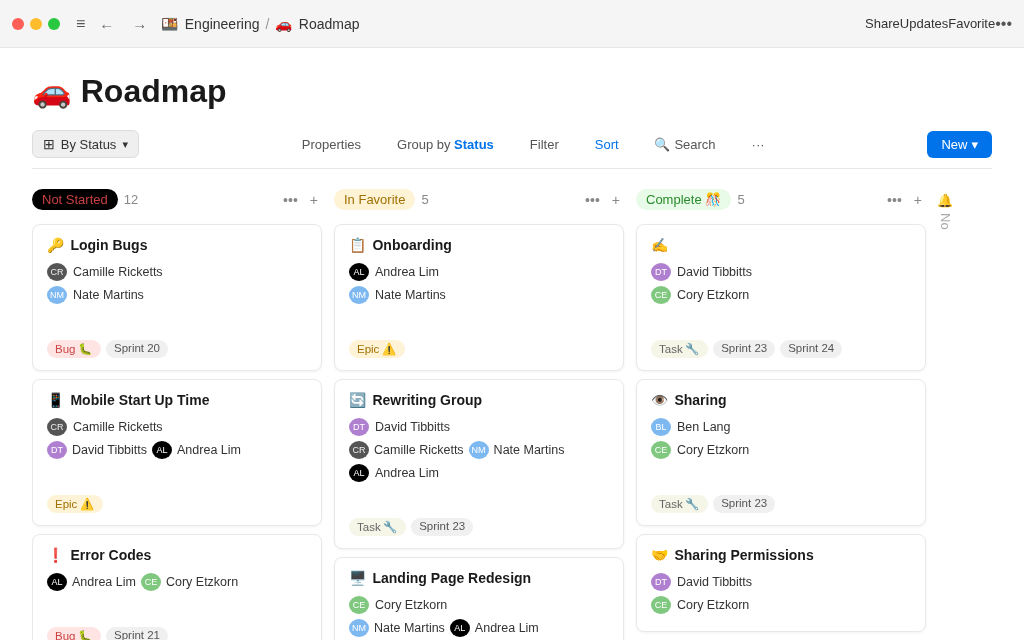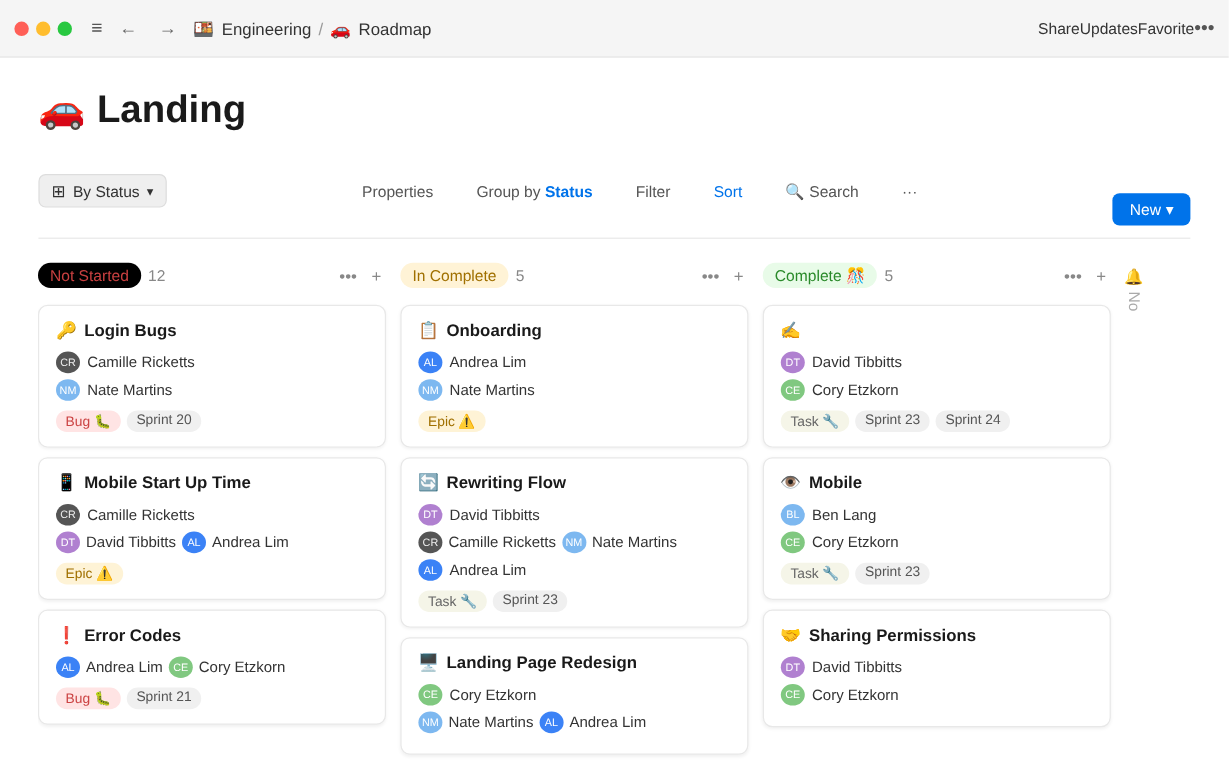--- a/index.html
+++ b/index.html
@@ -126,21 +126,20 @@
       display: flex;
       align-items: flex-end;
       gap: 20px;
       flex: 1;
       justify-content: center;
     }
     .toolbar-right {
       display: flex;
       align-items: center;
       gap: 6px;
-      margin-top: 31px;
     }
     .toolbar-btn {
       background: none;
       border: none;
       cursor: pointer;
       padding: 5px 8px;
       border-radius: 5px;
       font-size: 13px;
       color: #555;
     }
@@ -252,35 +251,36 @@
       background: #c0c0c0;
       display: inline-flex;
       align-items: center;
       justify-content: center;
       font-size: 9px;
       color: #555;
       flex-shrink: 0;
     }
     .avatar-dark { background: #555; color: #eee; }
     .avatar-blue { background: #7db8f0; color: #fff; }
-    .avatar-orange { background: #3b82f6; color: #fff; }
+    .avatar-orange { background: #000000; color: #fff; }
     .avatar-green { background: #80c880; color: #fff; }
     .avatar-purple { background: #b080d0; color: #fff; }
 
     .card-tags {
       display: flex;
       flex-wrap: wrap;
       gap: 5px;
       margin-top: 8px;
     }
     .tag {
       padding: 2px 8px;
       border-radius: 10px;
       font-size: 11.5px;
       font-weight: 500;
+      margin-top: 28px;
     }
     .tag-bug { background: #ffe4e4; color: #c44; }
     .tag-epic { background: #fef3d6; color: #a07000; }
     .tag-task { background: #f5f5e8; color: #666; }
     .tag-sprint { background: #f0f0f0; color: #555; }
 
     .person-row-multi {
       display: flex;
       align-items: center;
       gap: 5px;
@@ -332,21 +332,21 @@
   <div class="titlebar-right">
     <button class="titlebar-action">Share</button>
     <button class="titlebar-action">Updates</button>
     <button class="titlebar-action">Favorite</button>
     <button class="titlebar-dots">•••</button>
   </div>
 </div>
 
 <div class="page">
   <div class="page-title">
-    <span>🚗 Landing</span>
+    <span>🚗 Roadmap</span>
   </div>
 
   <div class="toolbar">
     <button class="toolbar-left">
       <span style="font-size:14px;">⊞</span>
       <span>By Status</span>
       <span style="font-size:11px;">▾</span>
     </button>
     <div class="toolbar-center">
       <button class="toolbar-btn">Properties</button>
@@ -433,21 +433,21 @@
         </div>
         <div class="card-tags">
           <span class="tag tag-bug">Bug 🐛</span>
           <span class="tag tag-sprint">Sprint 21</span>
         </div>
       </div>
     </div>
 
     <div class="column">
       <div class="column-header">
-        <span class="col-title-badge badge-in-progress">In Complete</span>
+        <span class="col-title-badge badge-in-progress">In Favorite</span>
         <span class="col-count">5</span>
         <div class="col-actions">
           <button class="col-action-btn">•••</button>
           <button class="col-action-btn">+</button>
         </div>
       </div>
 
       <div class="card">
         <div class="card-title">
           <span>📋</span>
@@ -462,21 +462,21 @@
           <span>Nate Martins</span>
         </div>
         <div class="card-tags">
           <span class="tag tag-epic">Epic ⚠️</span>
         </div>
       </div>
 
       <div class="card">
         <div class="card-title">
           <span>🔄</span>
-          <span>Rewriting Flow</span>
+          <span>Rewriting Group</span>
         </div>
         <div class="card-person">
           <span class="avatar avatar-purple">DT</span>
           <span>David Tibbitts</span>
         </div>
         <div class="person-row-multi">
           <span class="avatar avatar-dark">CR</span>
           <span>Camille Ricketts</span>
           <span class="avatar avatar-blue">NM</span>
           <span>Nate Martins</span>
@@ -534,21 +534,21 @@
         <div class="card-tags">
           <span class="tag tag-task">Task 🔧</span>
           <span class="tag tag-sprint">Sprint 23</span>
           <span class="tag tag-sprint">Sprint 24</span>
         </div>
       </div>
 
       <div class="card">
         <div class="card-title">
           <span>👁️</span>
-          <span>Mobile</span>
+          <span>Sharing</span>
         </div>
         <div class="card-person">
           <span class="avatar avatar-blue">BL</span>
           <span>Ben Lang</span>
         </div>
         <div class="card-person">
           <span class="avatar avatar-green">CE</span>
           <span>Cory Etzkorn</span>
         </div>
         <div class="card-tags">

